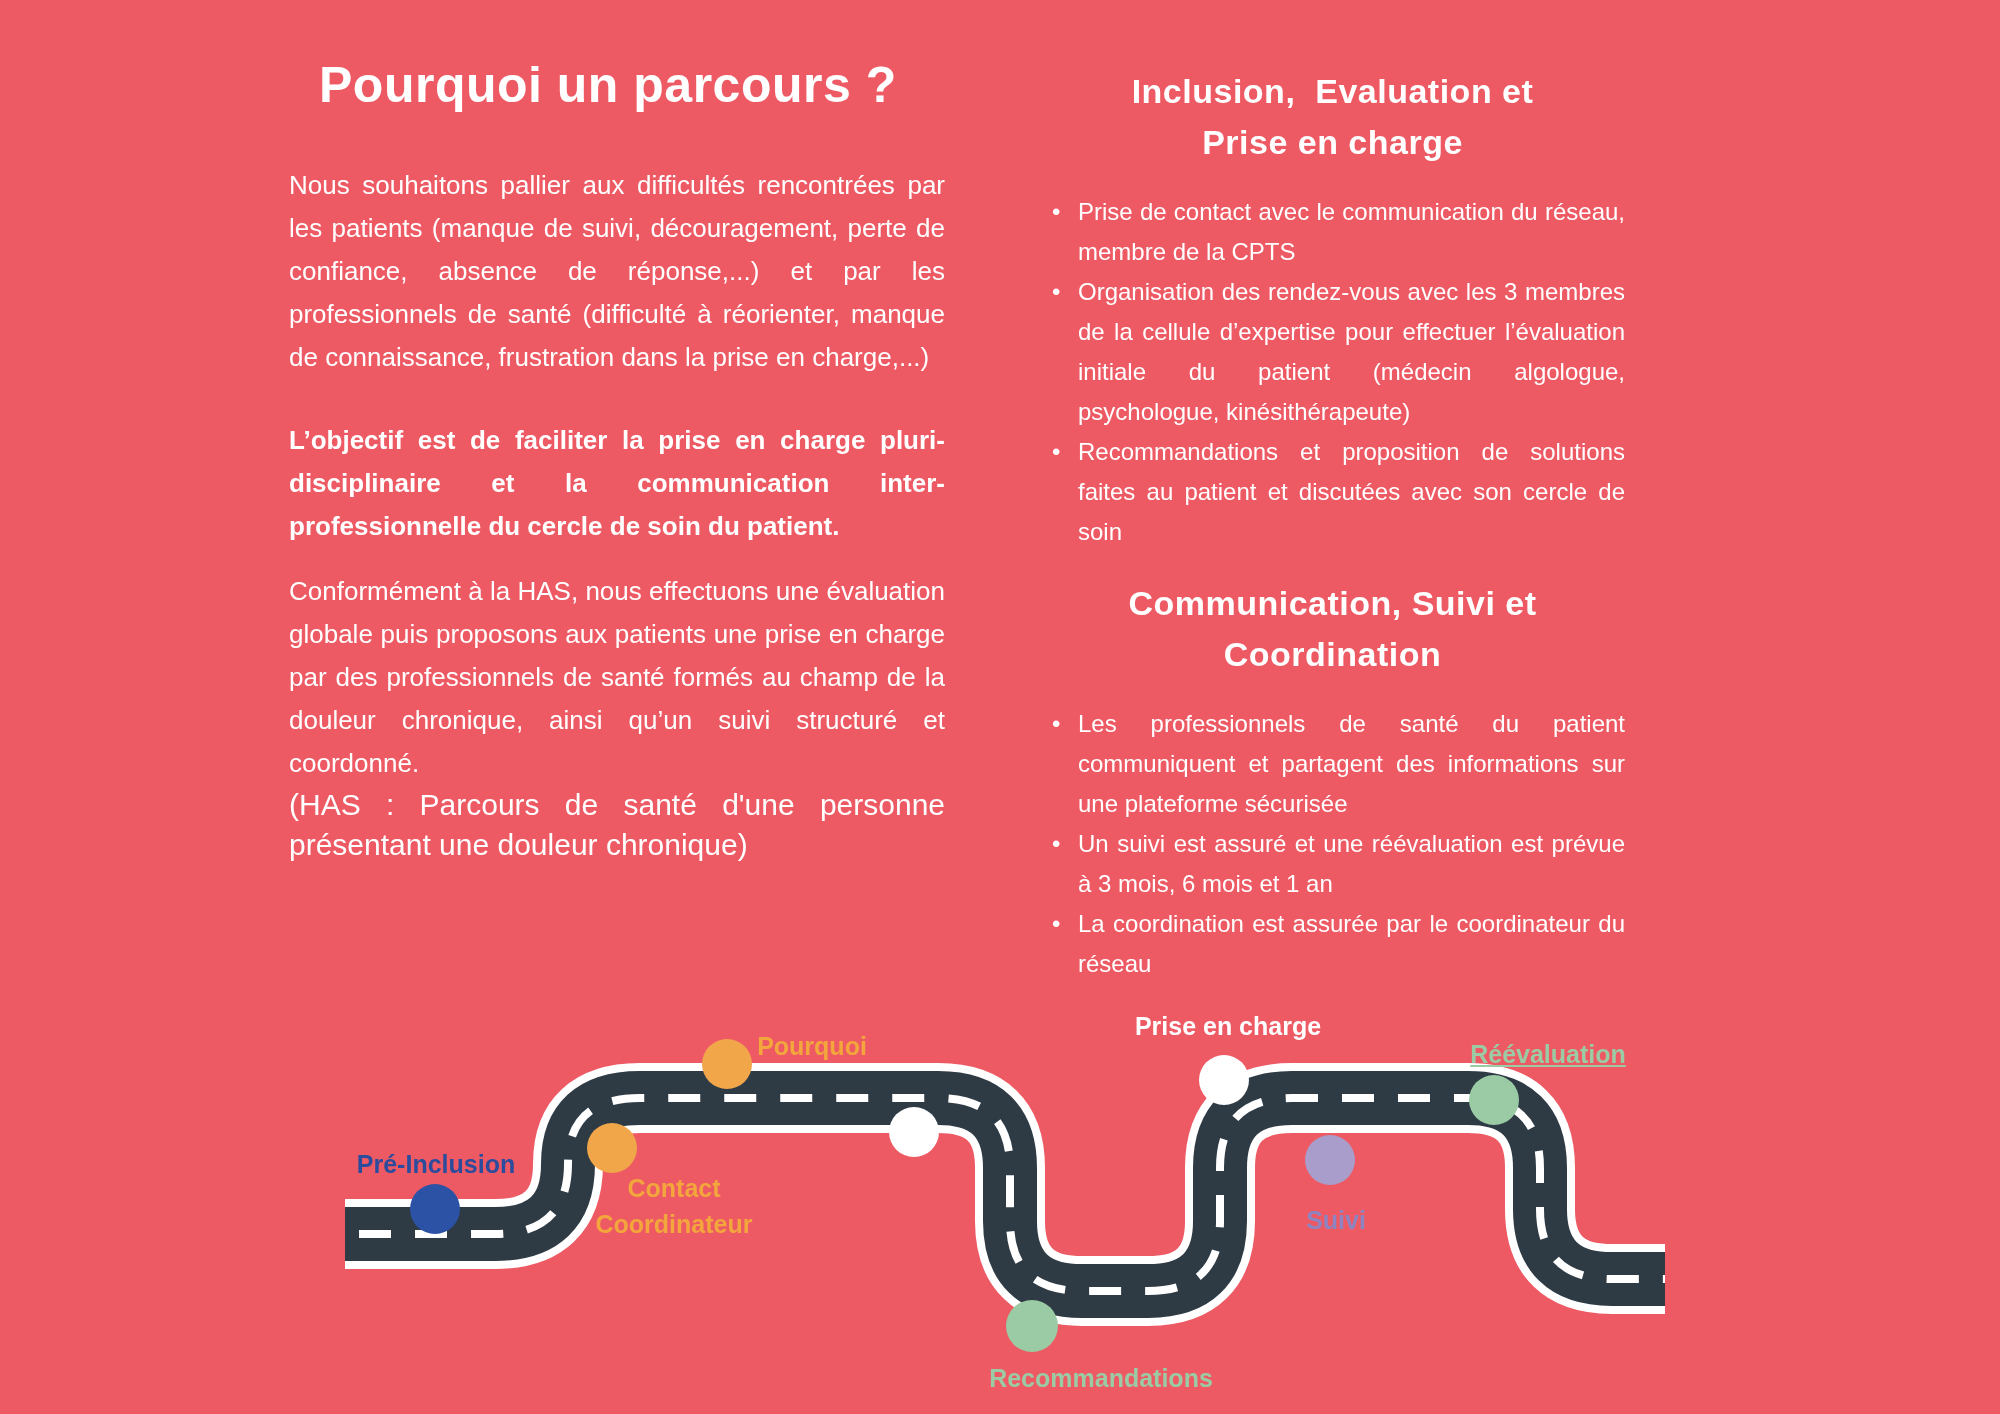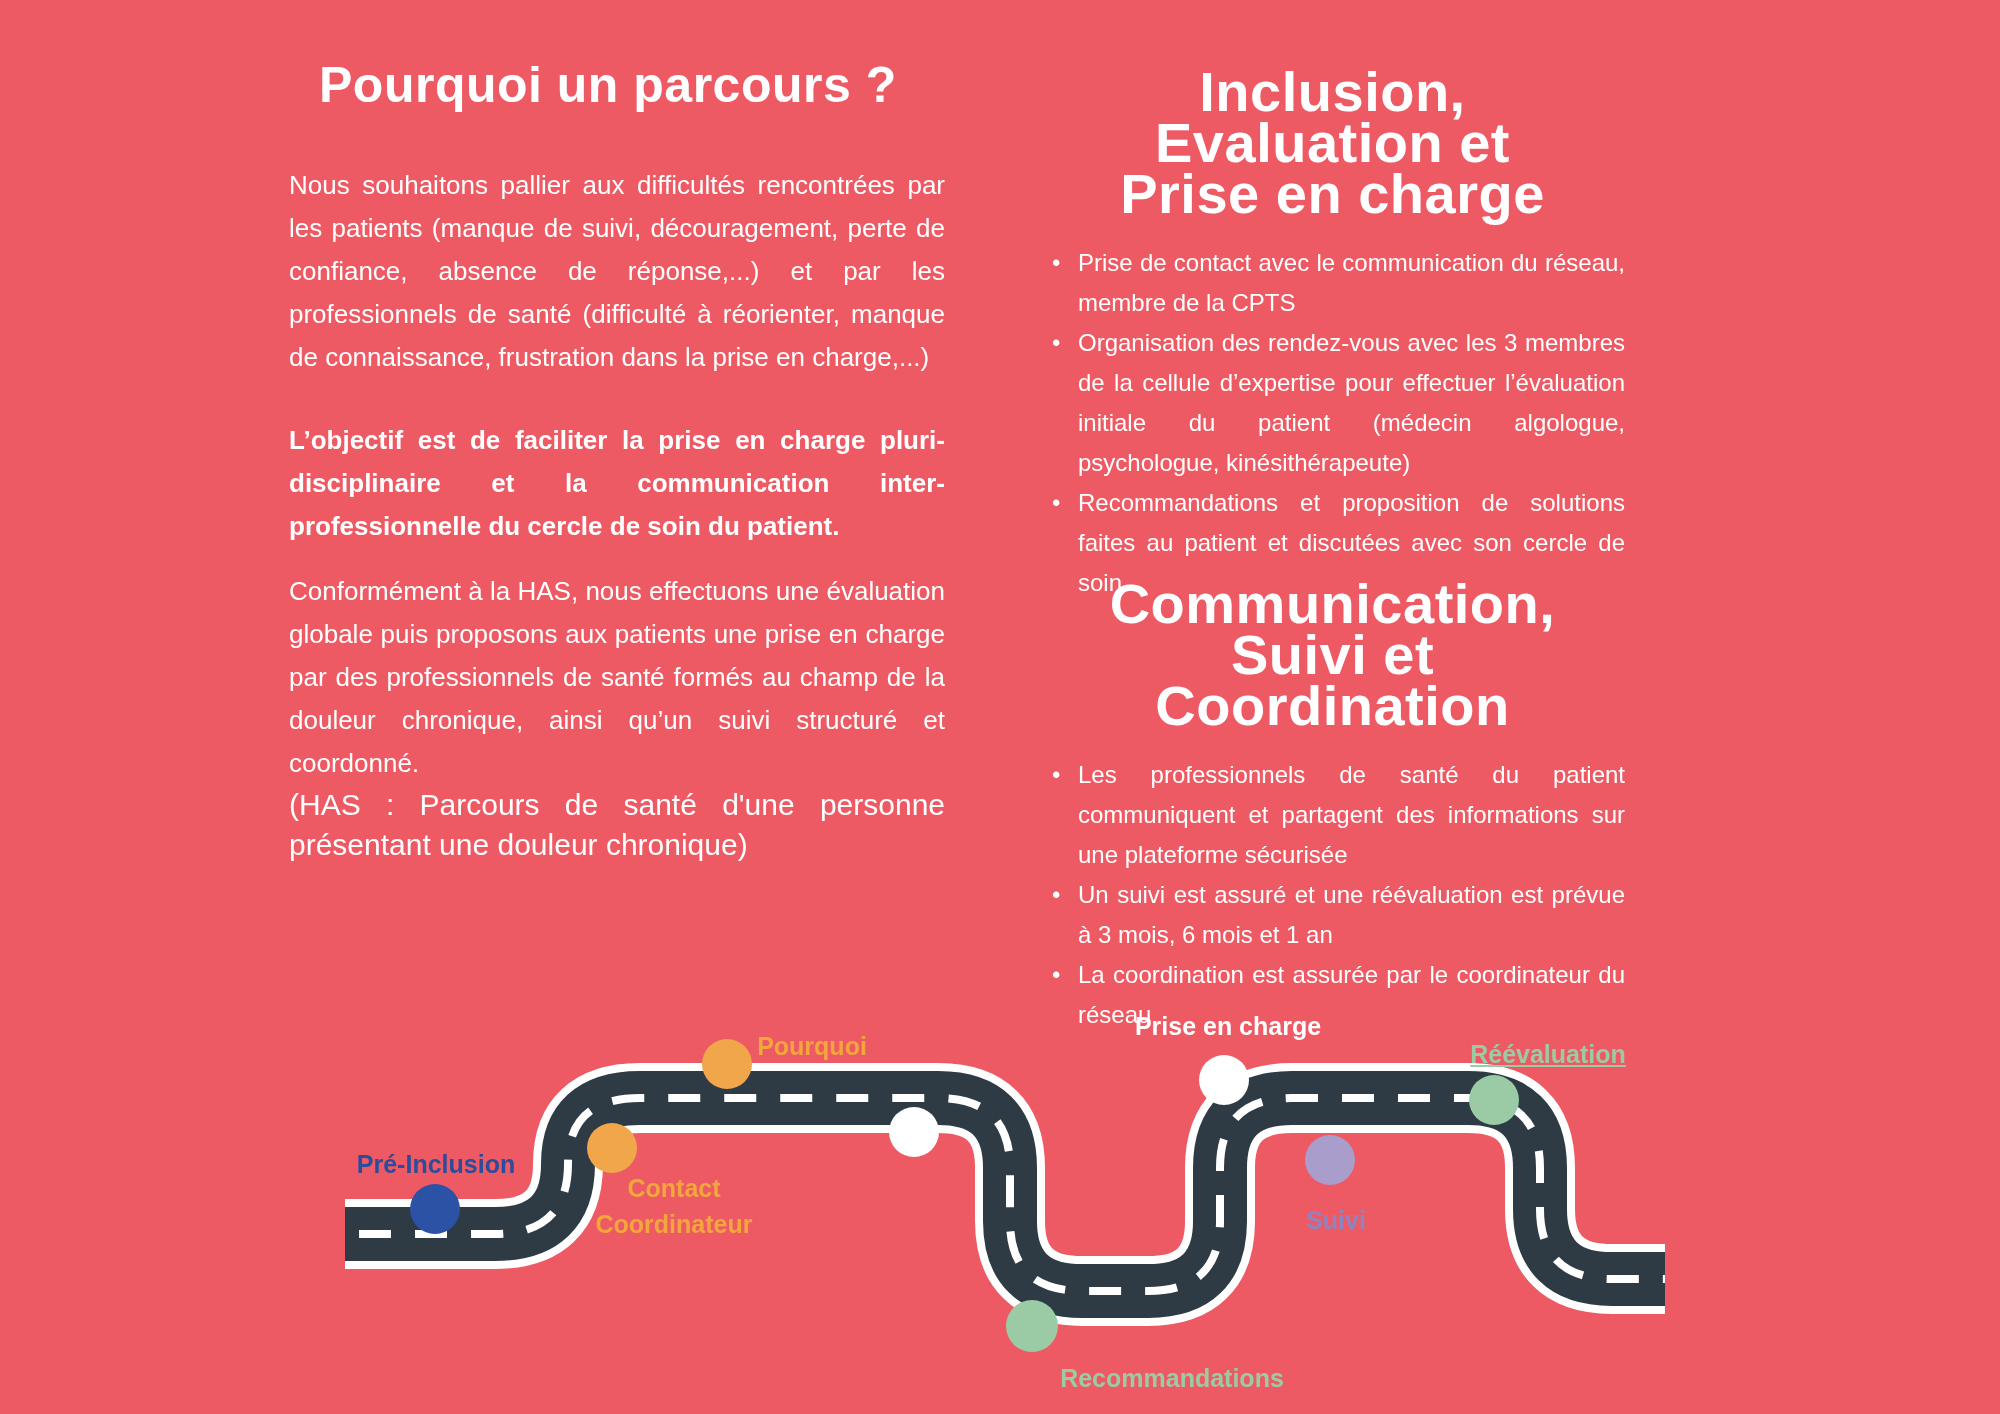--- a/index.html
+++ b/index.html
@@ -29,21 +29,21 @@
     margin:0;
     font-size:30px;line-height:40px;
     text-align:justify;color:#ffffff;
   }
   
   .right-sec{position:absolute;left:1040px;width:585px;}
   .sec-1{top:66px;}
   .sec-2{top:578px;}
   .sec-heading{margin:0 0 24px 0;text-align:center;}
   .sec-heading div{
-    font-size:56px;line-height:51px;font-weight:bold;
+    font-size:34px;line-height:51px;font-weight:bold;
     letter-spacing:.5px;white-space:pre-wrap;color:#ffffff;
   }
   .bullet{display:flex;align-items:flex-start;padding-left:12px;margin:0;}
   .bullet .dot{
     flex:0 0 26px;width:26px;
     font-size:24px;line-height:40px;color:#ffffff;
   }
   .bullet p{
     flex:1;margin:0;
     font-size:24px;line-height:40px;
@@ -60,21 +60,21 @@
   .c-orange{color:#f2a63c;}
   .c-white{color:#ffffff;}
   .c-purple{color:#8d84c1;}
   .c-green{color:#9bcba4;}
   #ms-pre-inclusion{left:296px;top:1146px;width:280px;}
   #ms-contact{left:534px;top:1170px;width:280px;}
   #ms-inclusion{left:692px;top:1028px;width:240px;}
   #ms-cellule{left:946px;top:1040px;width:260px;text-align:left;}
   #ms-prise{left:1088px;top:1008px;width:280px;}
   #ms-suivi{left:1236px;top:1202px;width:200px;}
-  #ms-recommandations{left:1032px;top:1360px;width:280px;}
+  #ms-recommandations{left:961px;top:1360px;width:280px;}
   #ms-reevaluation{left:1408px;top:1036px;width:280px;text-decoration:underline;}
 </style>
 </head>
 <body>
 
 <div class="canvas">
 
   <svg class="road-svg" viewBox="0 0 2000 1414">
     <path d="M 345 1234 H 495 Q 568 1234 568 1164 Q 568 1098 640 1098 H 938 Q 1010 1098 1010 1168 V 1221 Q 1010 1291 1082 1291 H 1148 Q 1220 1291 1220 1221 V 1168 Q 1220 1098 1292 1098 H 1468 Q 1540 1098 1540 1168 V 1209 Q 1540 1279 1612 1279 H 1665" fill="none" stroke="#ffffff" stroke-width="70" stroke-linecap="butt"></path>
     <path d="M 345 1234 H 495 Q 568 1234 568 1164 Q 568 1098 640 1098 H 938 Q 1010 1098 1010 1168 V 1221 Q 1010 1291 1082 1291 H 1148 Q 1220 1291 1220 1221 V 1168 Q 1220 1098 1292 1098 H 1468 Q 1540 1098 1540 1168 V 1209 Q 1540 1279 1612 1279 H 1665" fill="none" stroke="#2e3b45" stroke-width="54" stroke-linecap="butt"></path>

